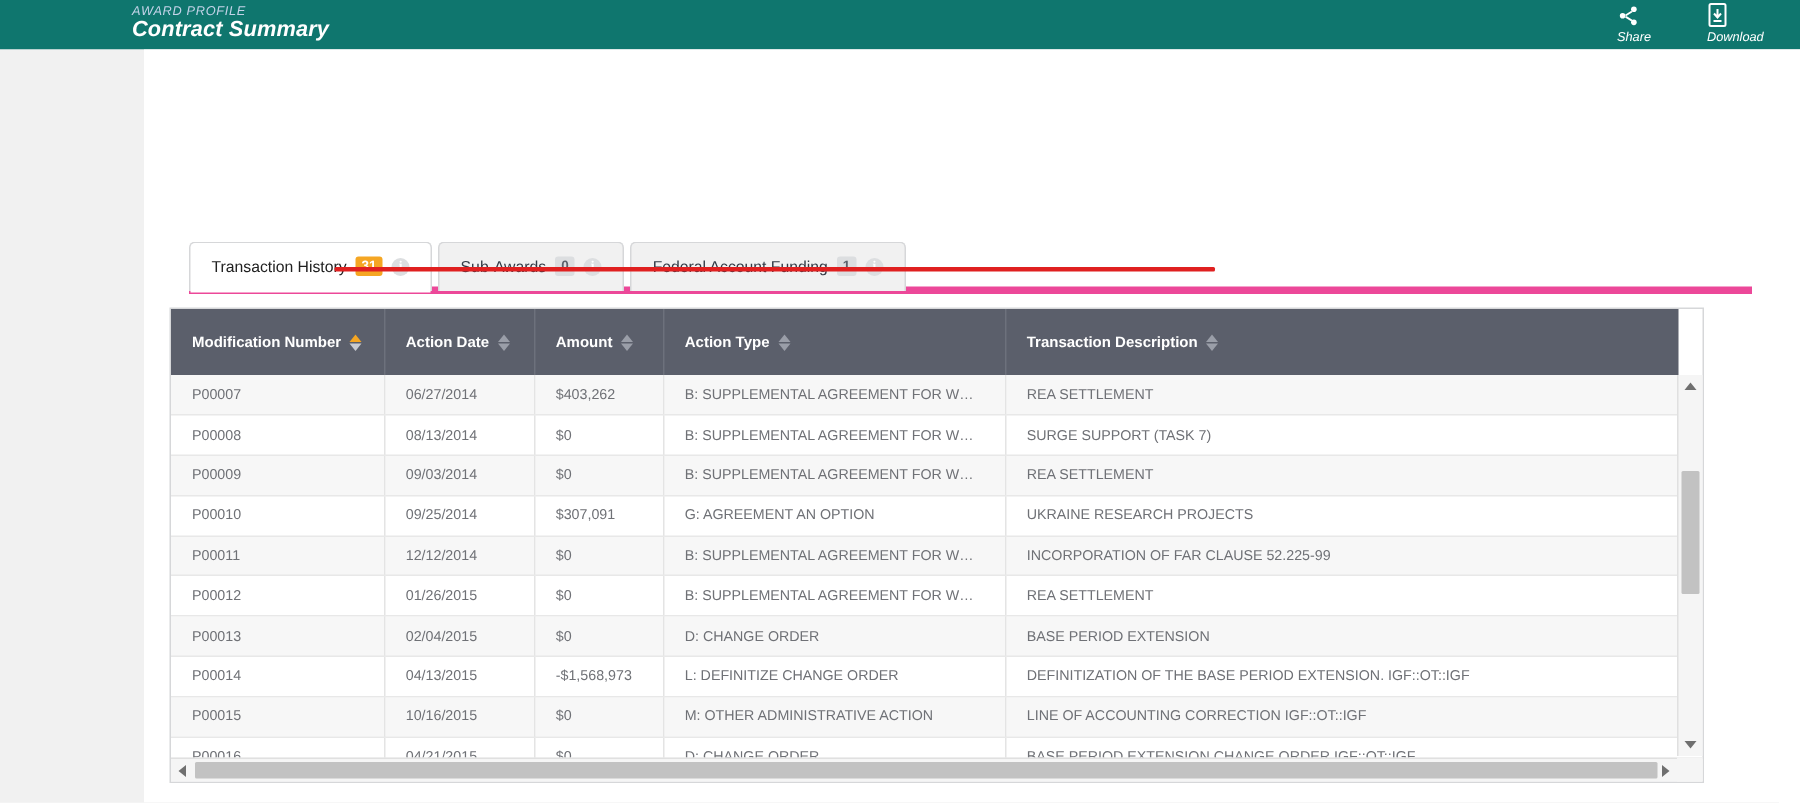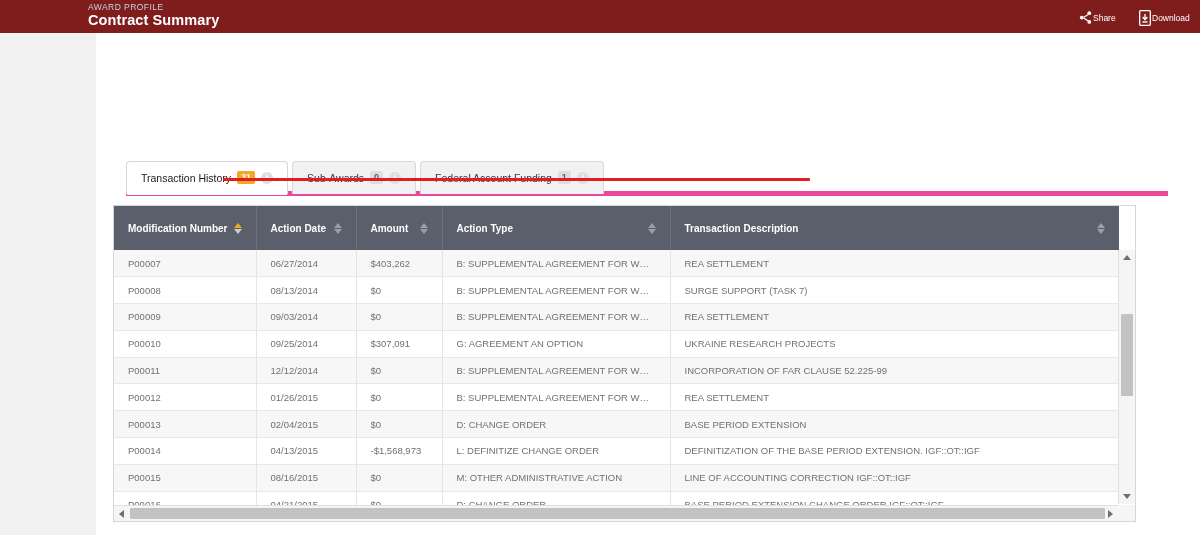--- a/index.html
+++ b/index.html
@@ -7,23 +7,24 @@
     width: 1200px; height: 535px;
     font-family: "Liberation Sans", sans-serif;
     background: #f1f1f1;
     overflow: hidden;
   }
 
   
   .topbar {
     position: relative;
     height: 33px;
-    background: #7f1d1d;
+    background: #0f766e;
     display: flex;
     align-items: flex-start;
+    font-style: italic;
   }
   .topbar-titles { margin-left: 88px; padding-top: 2px; }
   .eyebrow {
     color: #c3d3e8;
     font-size: 8.5px;
     letter-spacing: .45px;
     line-height: 10px;
   }
   .page-title {
     color: #ffffff;
@@ -35,21 +36,22 @@
   .topbar-actions {
     position: absolute;
     right: 6px; top: 0;
     display: flex;
     gap: 4px;
     height: 33px;
   }
   .tb-action {
     width: 56px;
     display: flex;
-    align-items: center;
+    flex-direction: column;
+    align-items: flex-start;
     justify-content: flex-start;
     padding-top: 2px;
     cursor: pointer;
   }
   .tb-action .ic { height: 16px; display: flex; align-items: center; justify-content: center; }
   .tb-action .lbl {
     color: #ffffff;
     font-size: 8.5px;
     line-height: 11px;
     margin-top: 1px;
@@ -177,21 +179,21 @@
     color: #ffffff;
     font-size: 10px;
     font-weight: bold;
     text-align: left;
     height: 44px;
     padding: 0 14px;
     border-right: 1px solid #6d717c;
     white-space: nowrap;
   }
   table.txn th:last-child { border-right: none; }
-  .th-inner { display: flex; align-items: center; gap: 6px; justify-content: space-between; }
+  .th-inner { display: flex; align-items: center; gap: 6px; }
   .sorter { display: inline-flex; flex-direction: column; gap: 1px; line-height: 0; cursor: pointer; }
   .sorter i {
     display: block;
     width: 0; height: 0;
     border-left: 4px solid transparent;
     border-right: 4px solid transparent;
   }
   .sorter i.up { border-bottom: 5px solid #9a9ea8; }
   .sorter i.down { border-top: 5px solid #9a9ea8; }
   .sorter.active i.up { border-bottom-color: #f5a623; }
@@ -484,21 +486,21 @@
               </tr>
               <tr class="norm">
                 <td>P00014</td>
                 <td>04/13/2015</td>
                 <td>-$1,568,973</td>
                 <td>L: DEFINITIZE CHANGE ORDER</td>
                 <td>DEFINITIZATION OF THE BASE PERIOD EXTENSION. IGF::OT::IGF</td>
               </tr>
               <tr class="alt">
                 <td>P00015</td>
-                <td>08/16/2015</td>
+                <td>10/16/2015</td>
                 <td>$0</td>
                 <td>M: OTHER ADMINISTRATIVE ACTION</td>
                 <td>LINE OF ACCOUNTING CORRECTION IGF::OT::IGF</td>
               </tr>
               <tr class="norm">
                 <td>P00016</td>
                 <td>04/21/2015</td>
                 <td>$0</td>
                 <td>D: CHANGE ORDER</td>
                 <td>BASE PERIOD EXTENSION CHANGE ORDER IGF::OT::IGF</td>

